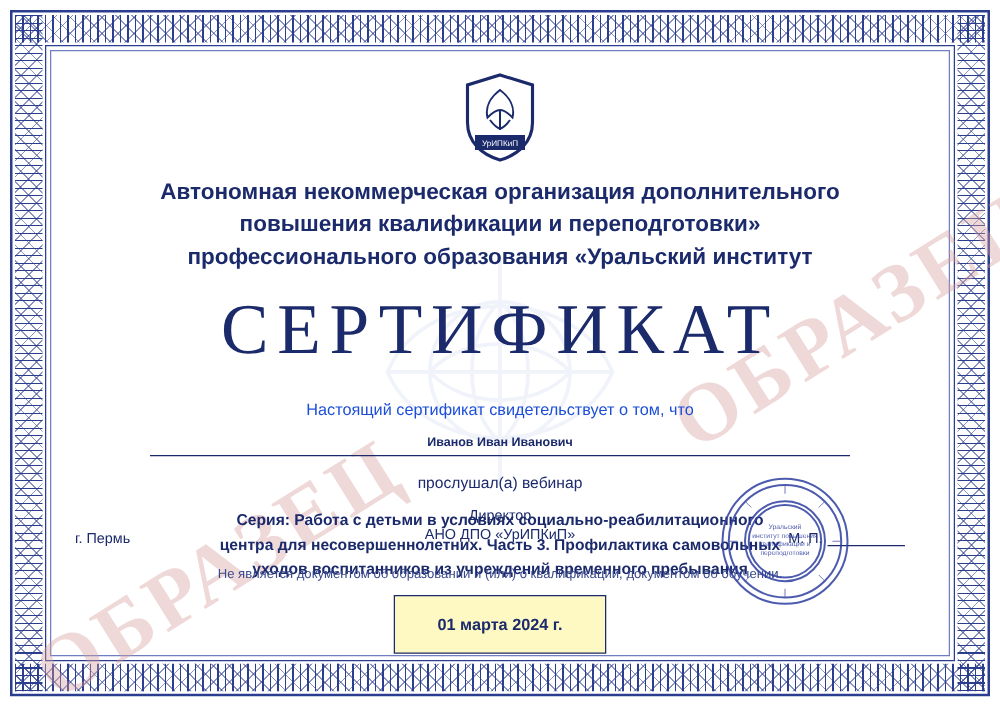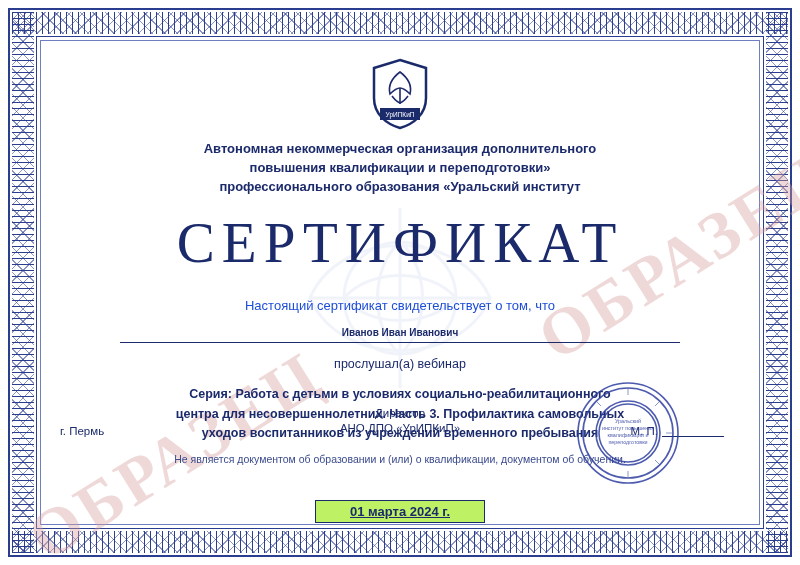--- a/index.html
+++ b/index.html
@@ -91,21 +91,21 @@
     color: #1b2a6b;
   }
 
   .logo {
     margin: 8px auto 0;
     width: 60px; height: 72px;
   }
 
   .org-name {
     margin-top: 10px;
-    font-size: 13px;
+    font-size: 18px;
     font-weight: bold;
     line-height: 1.45;
     color: #1b2a6b;
   }
 
   .title {
     margin-top: 16px;
     font-family: "Liberation Serif", serif;
     font-weight: normal;
     font-size: 57px;
@@ -188,27 +188,26 @@
     font-size: 10.5px;
     color: #3a4a8c;
   }
 
   
   .date-box {
     position: absolute;
     left: 50%;
     transform: translateX(-50%);
     bottom: -8px;
-    background: #bef264;
+    background: #fef9c3;
     border: 1.5px solid #1b2a6b;
-    padding: 3px 34px;
+    padding: 15px 34px;
     font-size: 13px;
     font-weight: bold;
     color: #1b2a6b;
-    text-decoration: underline;
   }
 
   
   .stamp {
     position: absolute;
     right: 120px;
     bottom: 80px;
     width: 104px;
     height: 104px;
     opacity: 0.85;

